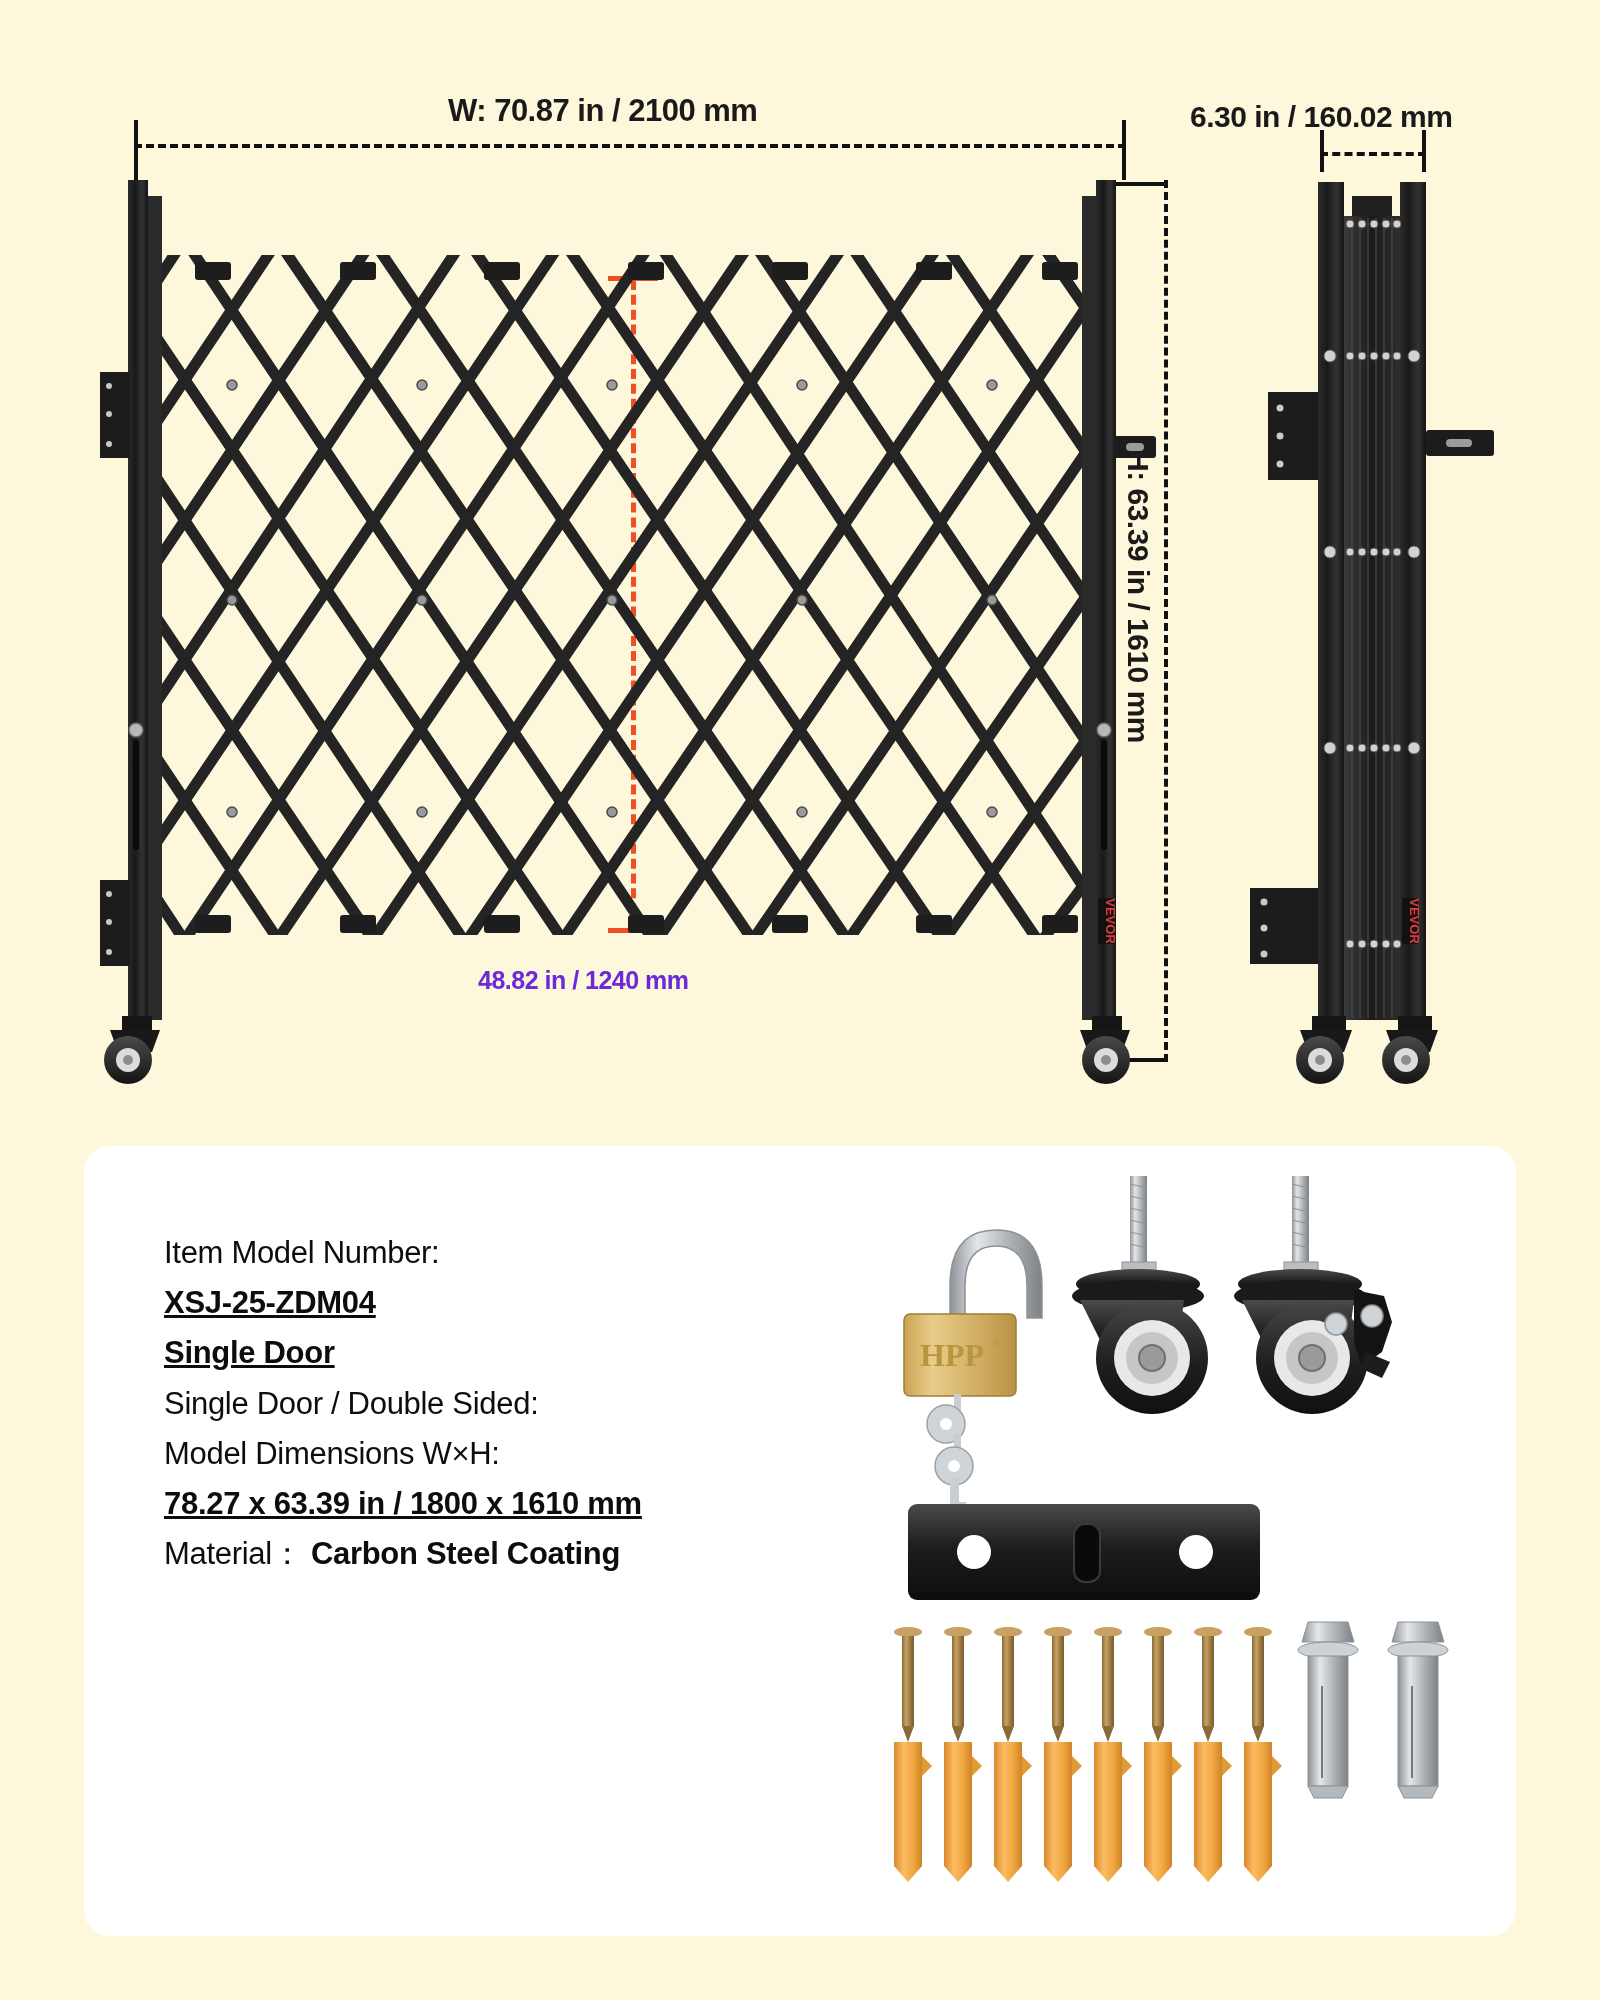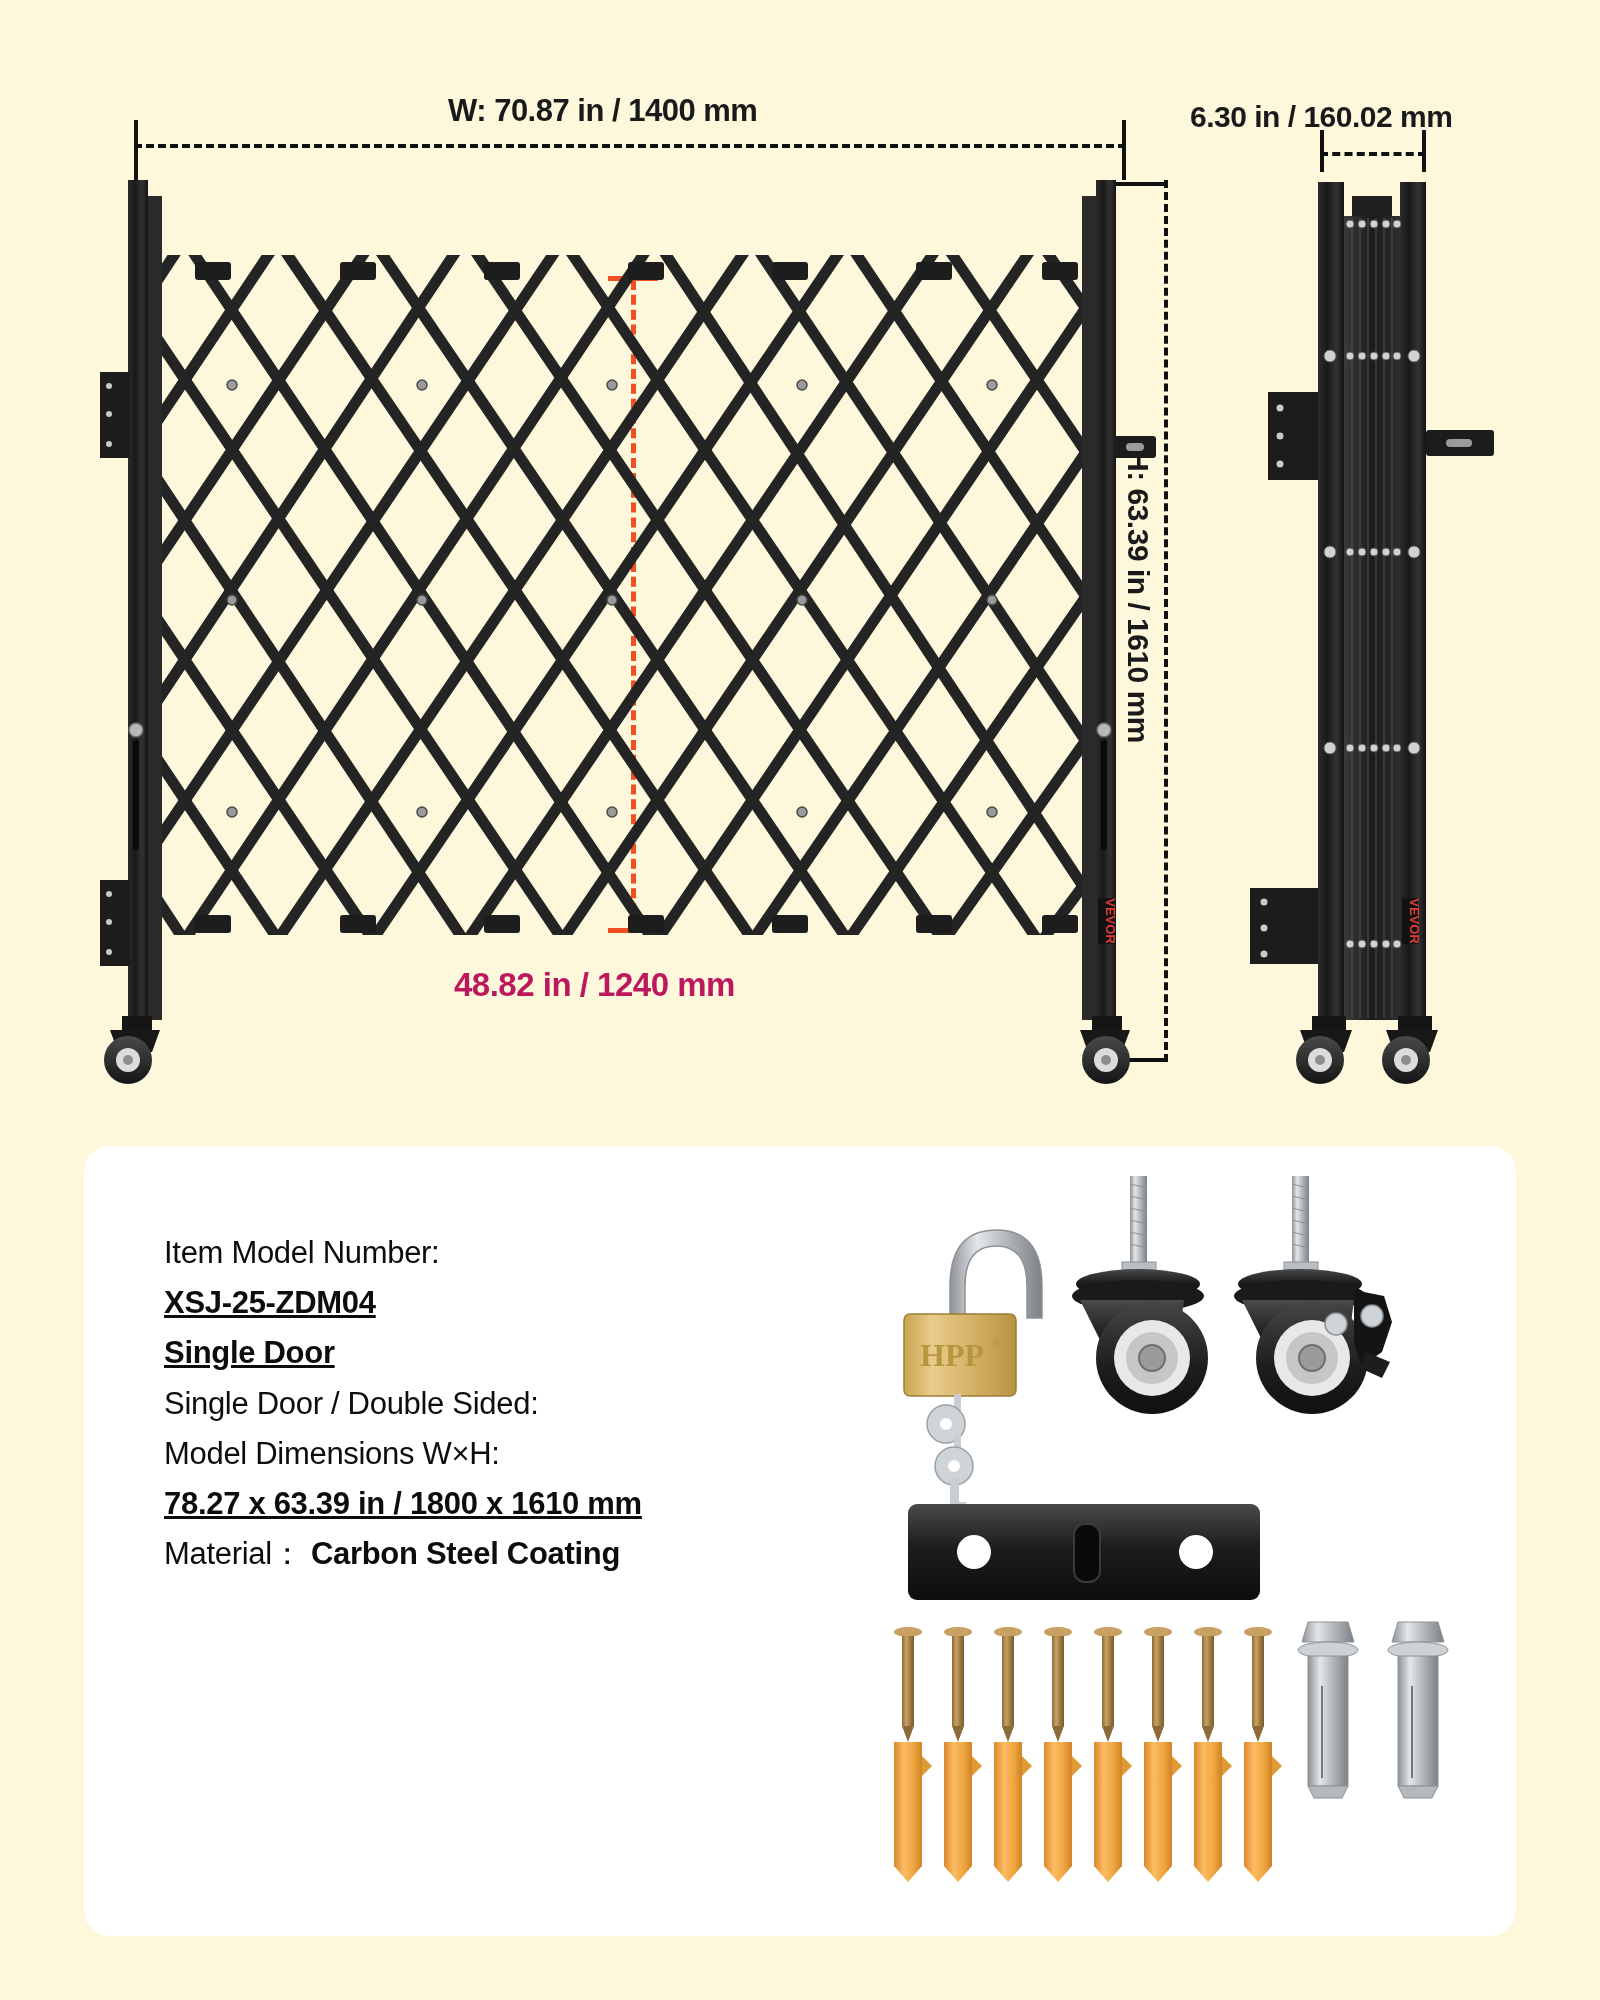--- a/index.html
+++ b/index.html
@@ -21,21 +21,21 @@
     white-space: nowrap;
     letter-spacing: -0.5px;
   }
   #w-label { left: 448px; top: 93px; font-size: 31px; }
   #d-label { left: 1190px; top: 100px; font-size: 30px; text-align: right; }
   #h-label {
     left: 1155px; top: 450px; font-size: 30px;
     transform: rotate(90deg); transform-origin: left top;
   }
   #mid-label {
-    left: 454px; top: 966px; font-size: 33px; color: #be185d;
+    left: 478px; top: 966px; font-size: 25px; color: #6d28d9;
   }
 
   
   .dash-h {
     position: absolute; height: 0;
     border-top: 4px dashed #111;
   }
   .dash-v {
     position: absolute; width: 0;
     border-left: 4px dashed #111;
@@ -74,21 +74,21 @@
   #hardware { position: absolute; left: 800px; top: 20px; width: 620px; height: 760px; }
 </style>
 </head>
 <body>
 
 <div id="diagram">
 
   <div class="tick-v" style="left:134px; top:120px; height:60px;"></div>
   <div class="tick-v" style="left:1122px; top:120px; height:60px;"></div>
   <div class="dash-h" style="left:134px; top:144px; width:992px;"></div>
-  <div class="dim-label" id="w-label">W: 70.87 in / 1400 mm</div>
+  <div class="dim-label" id="w-label">W: 70.87 in / 2100 mm</div>
 
   <div class="tick-v" style="left:1320px; top:130px; height:42px;"></div>
   <div class="tick-v" style="left:1422px; top:130px; height:42px;"></div>
   <div class="dash-h" style="left:1320px; top:152px; width:106px;"></div>
   <div class="dim-label" id="d-label">6.30 in / 160.02 mm</div>
 
   <div class="dash-v" style="left:1164px; top:180px; height:882px;"></div>
   <div class="tick-h" style="left:1112px; top:182px; width:56px;"></div>
   <div class="tick-h" style="left:1112px; top:1058px; width:56px;"></div>
   <div class="dim-label" id="h-label">H: 63.39 in / 1610 mm</div>

